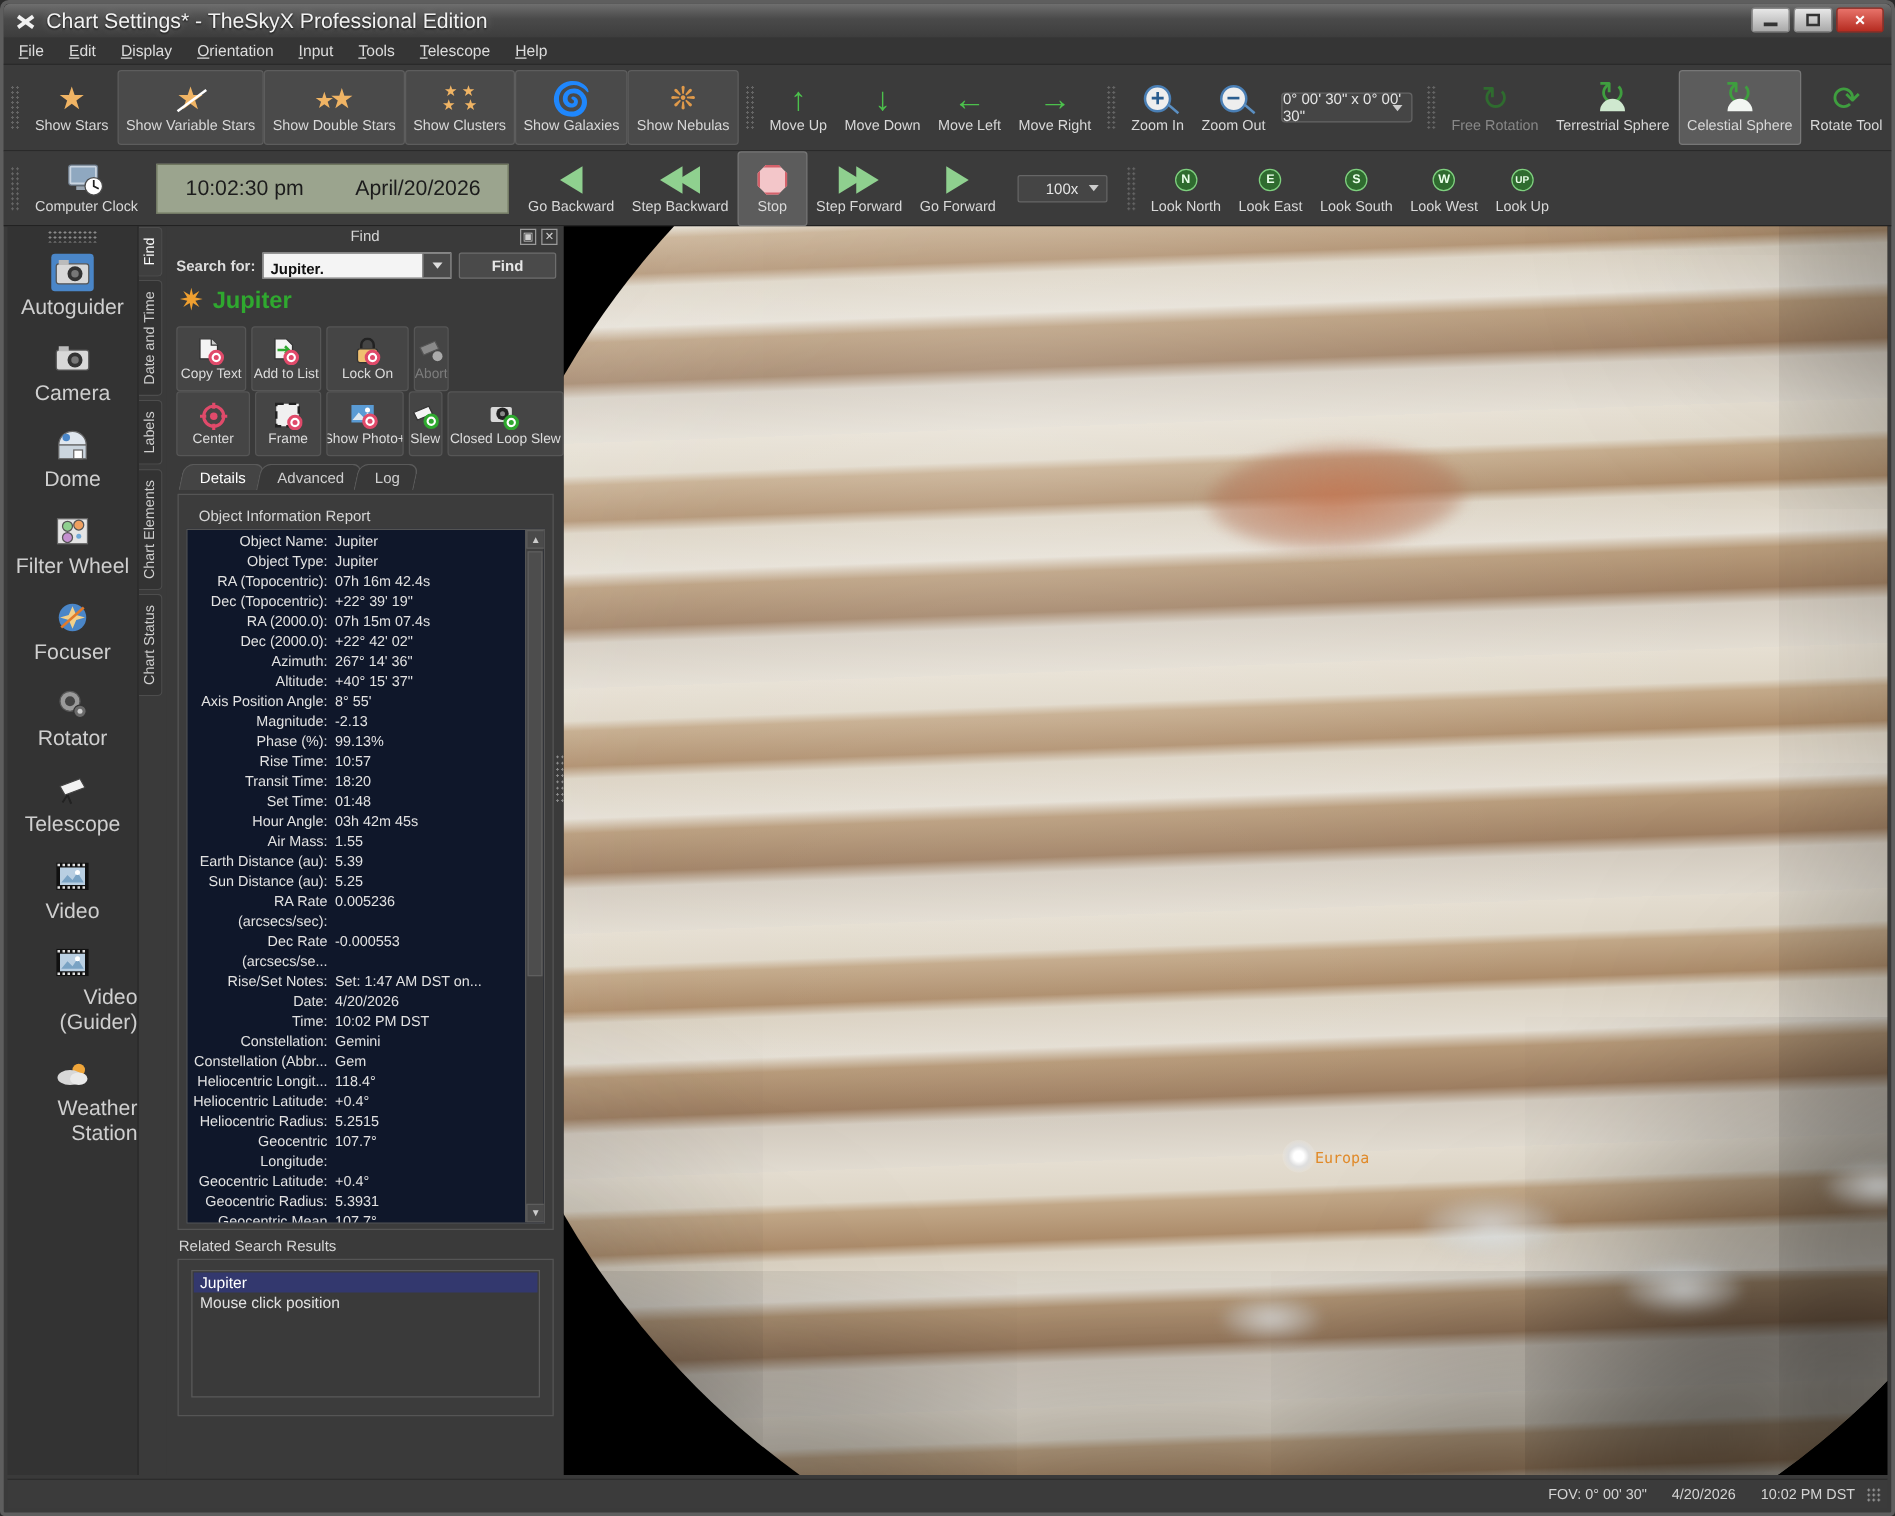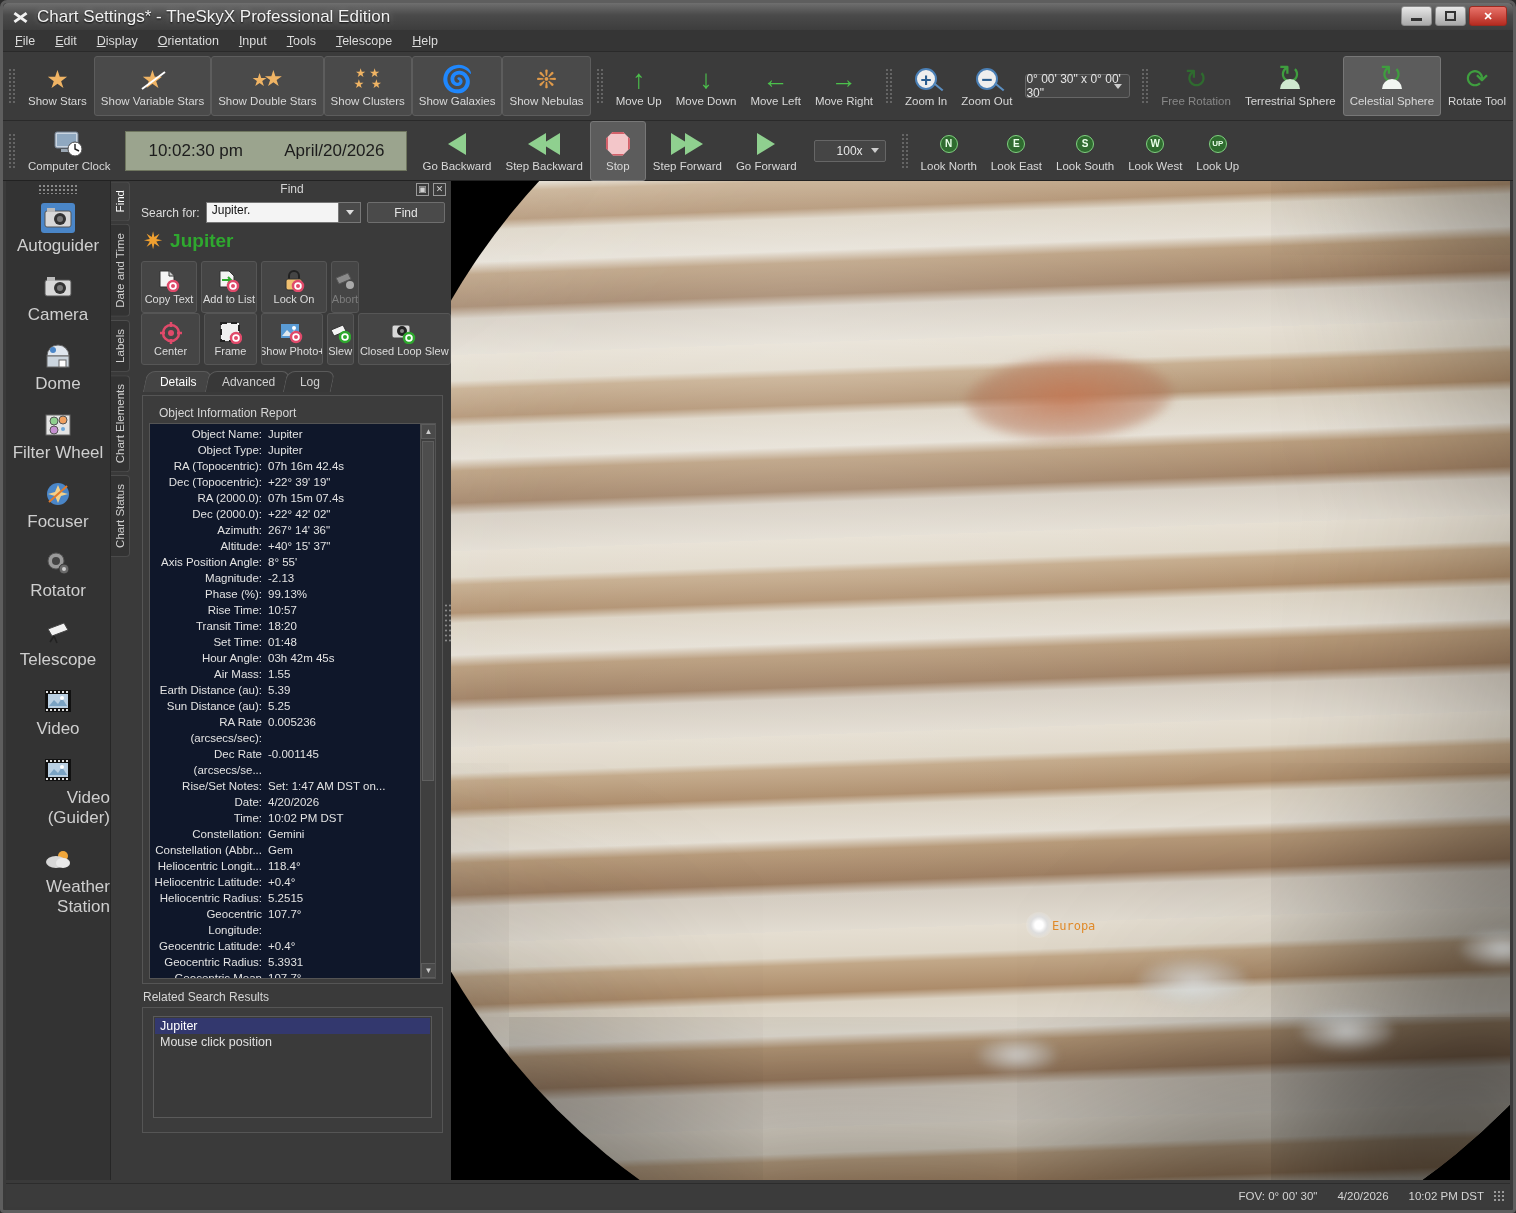--- a/index.html
+++ b/index.html
@@ -112,24 +112,24 @@
   #vtabs { position:absolute; left:0; top:0; width:22px; bottom:0; }
   .vtab { writing-mode:vertical-rl; transform:rotate(180deg); font-size:11.5px;
     color:#cfcfcf; background:#333; border:1px solid #4d4d4d; border-right:none;
     border-radius:4px 0 0 4px; padding:8px 3px; margin-bottom:3px; text-align:center; }
   .vtab.active { background:#3f3f3f; color:#fff; }
   #panel { position:absolute; left:22px; top:0; right:0; bottom:0; background:#3a3a3a; }
   #panel-title { height:18px; text-align:center; font-size:12px; color:#d6d6d6;
     position:relative; padding-top:1px; }
   .pbtn { position:absolute; top:2px; width:13px; height:13px; border:1px solid #9a9a9a;
     color:#cfcfcf; font-size:9px; line-height:11px; text-align:center; }
-  #searchrow { display:flex; align-items:center; gap:6px; padding:3px 6px 0 8px; }
+  #searchrow { display:flex; align-items:center; gap:6px; padding:3px 6px 0 8px;font-weight:bold; }
   #searchrow .lab { font-size:12px; color:#dcdcdc; }
   #search-box { flex:1; height:21px; background:#f4f4f4; border:1px solid #777;
-    display:flex; align-items:flex-start; }
+    display:flex; align-items:flex-end; }
   #search-box .val { flex:1; font-size:12px; color:#111; padding-left:5px; }
   #search-box .cv { width:22px; height:19px; background:#4a4a4a; border-left:1px solid #777;
     display:flex; align-items:center; justify-content:center; }
   #search-box .cv i { border-left:4px solid transparent; border-right:4px solid transparent;
     border-top:5px solid #ddd; }
   #find-btn { width:78px; height:21px; background:#4a4a4a; border:1px solid #6e6e6e;
     border-radius:2px; font-size:12px; color:#e6e6e6; display:flex;
     align-items:center; justify-content:center; }
   #objhead { display:flex; align-items:center; gap:7px; padding:6px 0 4px 10px; }
   #objhead .sun { color:#f0a030; font-size:24px; line-height:1; }
@@ -817,21 +817,21 @@
               <div class="r">
                 <div class="k">Sun Distance (au):</div>
                 <div class="v">5.25</div>
               </div>
               <div class="r">
                 <div class="k">RA Rate (arcsecs/sec):</div>
                 <div class="v">0.005236</div>
               </div>
               <div class="r">
                 <div class="k">Dec Rate (arcsecs/se...</div>
-                <div class="v">-0.001145</div>
+                <div class="v">-0.000553</div>
               </div>
               <div class="r">
                 <div class="k">Rise/Set Notes:</div>
                 <div class="v">Set: 1:47 AM DST on...</div>
               </div>
               <div class="r">
                 <div class="k">Date:</div>
                 <div class="v">4/20/2026</div>
               </div>
               <div class="r">

